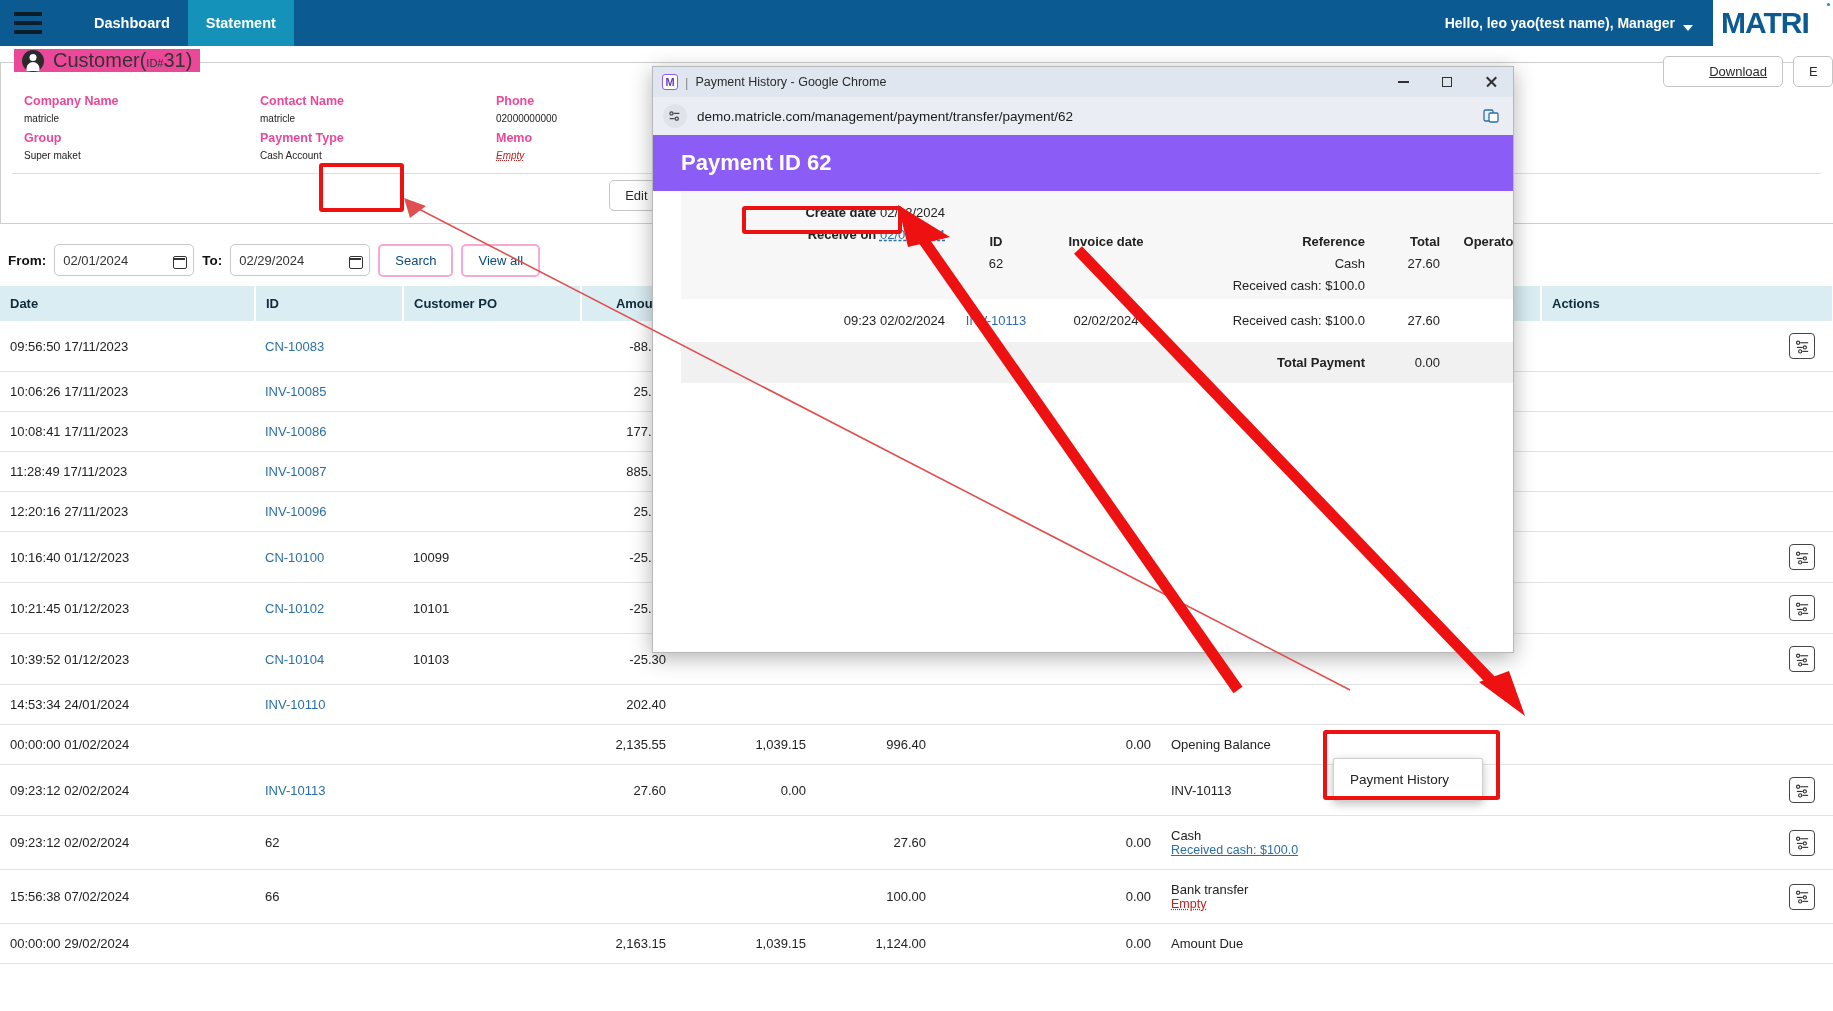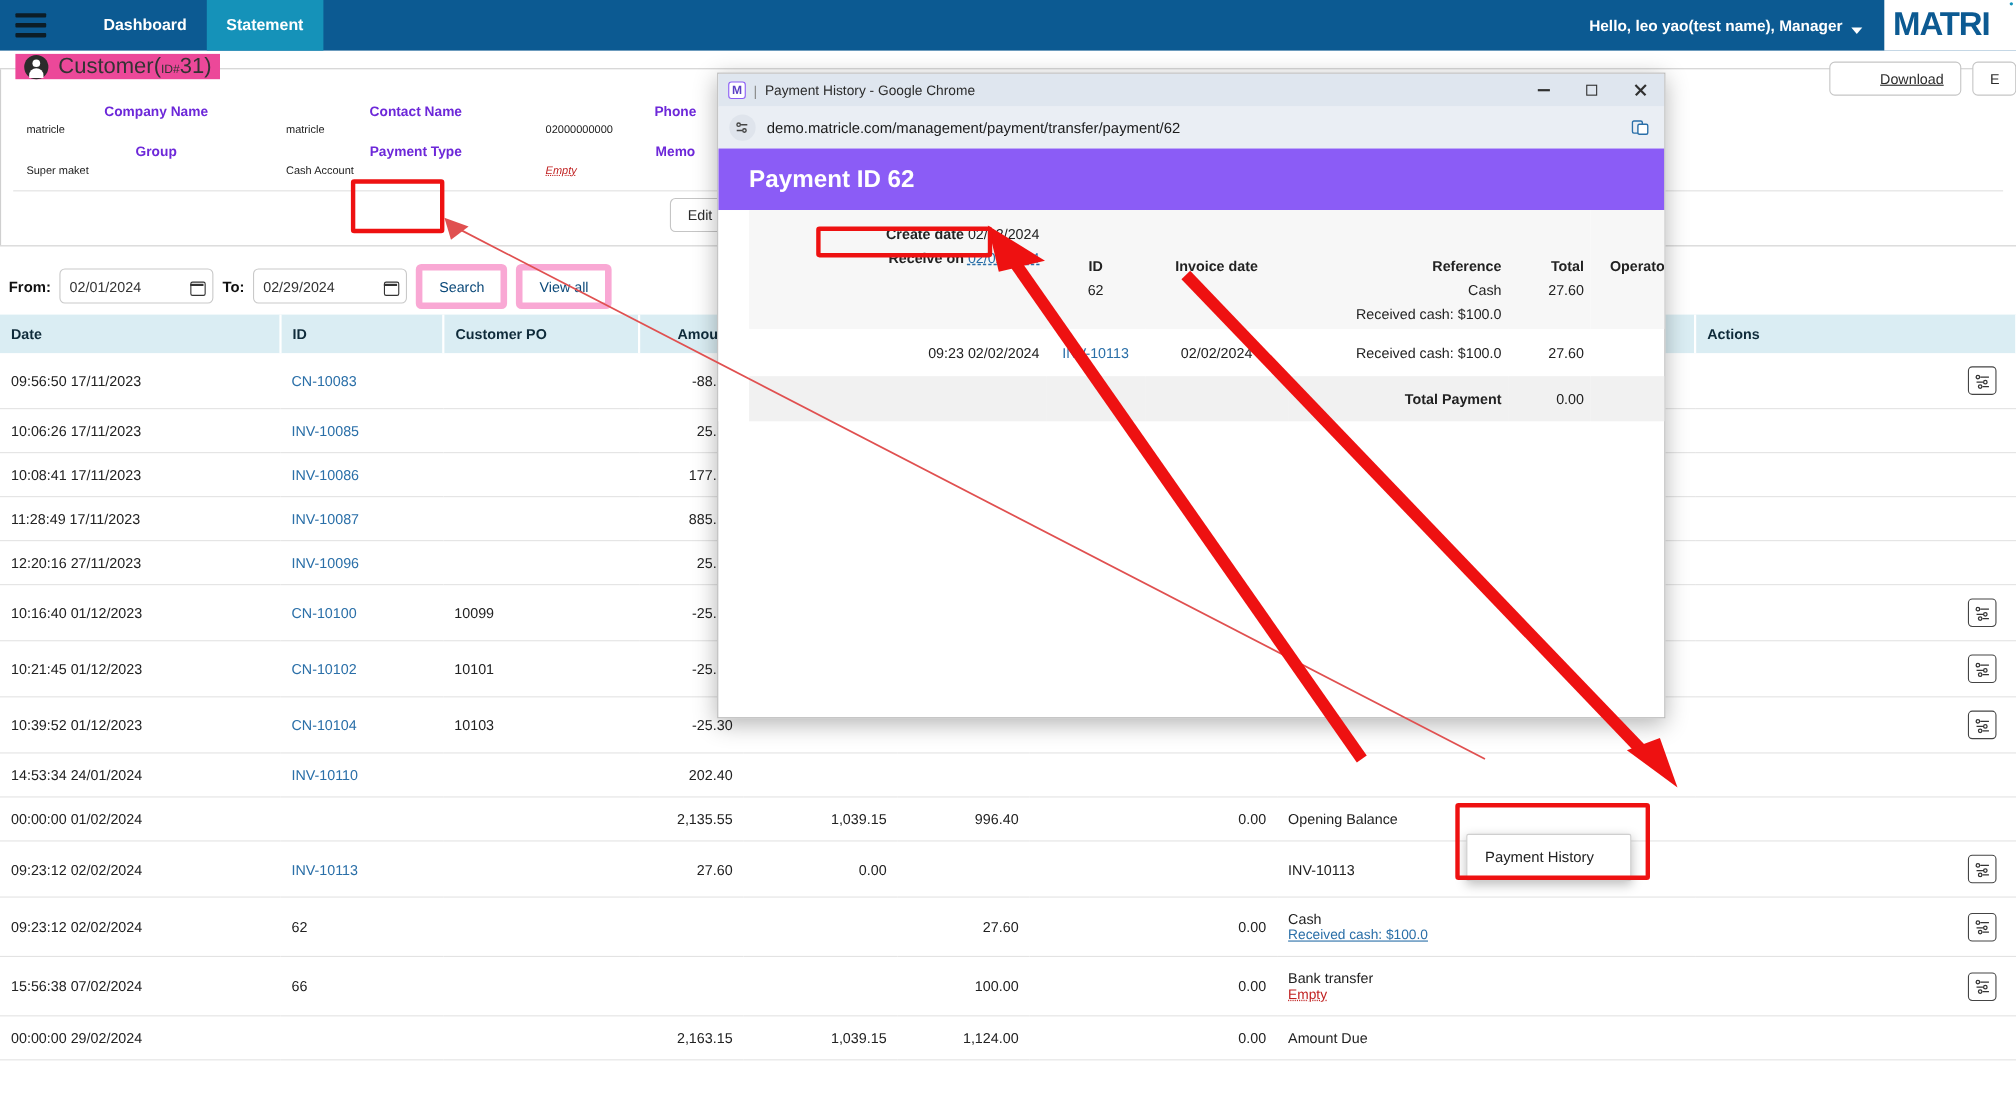--- a/index.html
+++ b/index.html
@@ -85,40 +85,40 @@
   .legend-avatar::after {
     content: ""; position: absolute; left: 50%; top: 12.5px; transform: translateX(-50%);
     width: 13px; height: 9px; border-radius: 7px 7px 0 0; background: #ffffff;
   }
   .legend-title { font-size: 20px; color: #333; white-space: nowrap; }
   .legend-title .idsmall { font-size: 11px; }
   .cust-grid {
     position: absolute; left: 24px; top: 30px; display: flex; gap: 0;
   }
   .cust-col { width: 236px; }
-  .cust-label { font-weight: bold; font-size: 12.5px; color: #6d28d9; line-height: 17px; text-align: center; }
+  .cust-label { font-weight: bold; font-size: 12.5px; color: #ec4899; line-height: 17px; }
   .cust-value { font-size: 10px; color: #222; line-height: 17px; margin-bottom: 3px; }
   .cust-empty {
     color: #c02121; font-style: italic; text-decoration: underline;
     text-decoration-style: dotted; cursor: pointer;
   }
   .cust-divider {
     position: absolute; left: 12px; right: 12px; top: 110px; height: 1px;
     background: #e0e0e0;
   }
   .cust-actions {
     position: absolute; left: 0; right: 0; top: 117px;
     display: flex; justify-content: center; gap: 14px;
   }
   .btn {
     border: 1px solid #c5c5c5; background: #ffffff; border-radius: 5px;
     padding: 7px 15px; font-size: 13px; color: #2b2b2b; cursor: pointer;
     white-space: nowrap; font-family: "Liberation Sans", sans-serif;
   }
-  .btn-outline-primary { border: 6px solid #f9a8d4; color: #0c4a7a; }
+  .btn-outline-primary { border: 2px solid #f9a8d4; color: #0c4a7a; }
   .btn.sel { border: 1px solid #0c4a7a; }
 
   
   .filterbar {
     position: absolute; left: 0; top: 238px; width: 1833px; height: 44px;
     display: flex; align-items: center; gap: 8px; padding-left: 8px;
   }
   .flabel { font-weight: bold; font-size: 13.5px; color: #111; }
   .dateinput {
     border: 1px solid #c9c9c9; border-radius: 5px; background: #fff;

